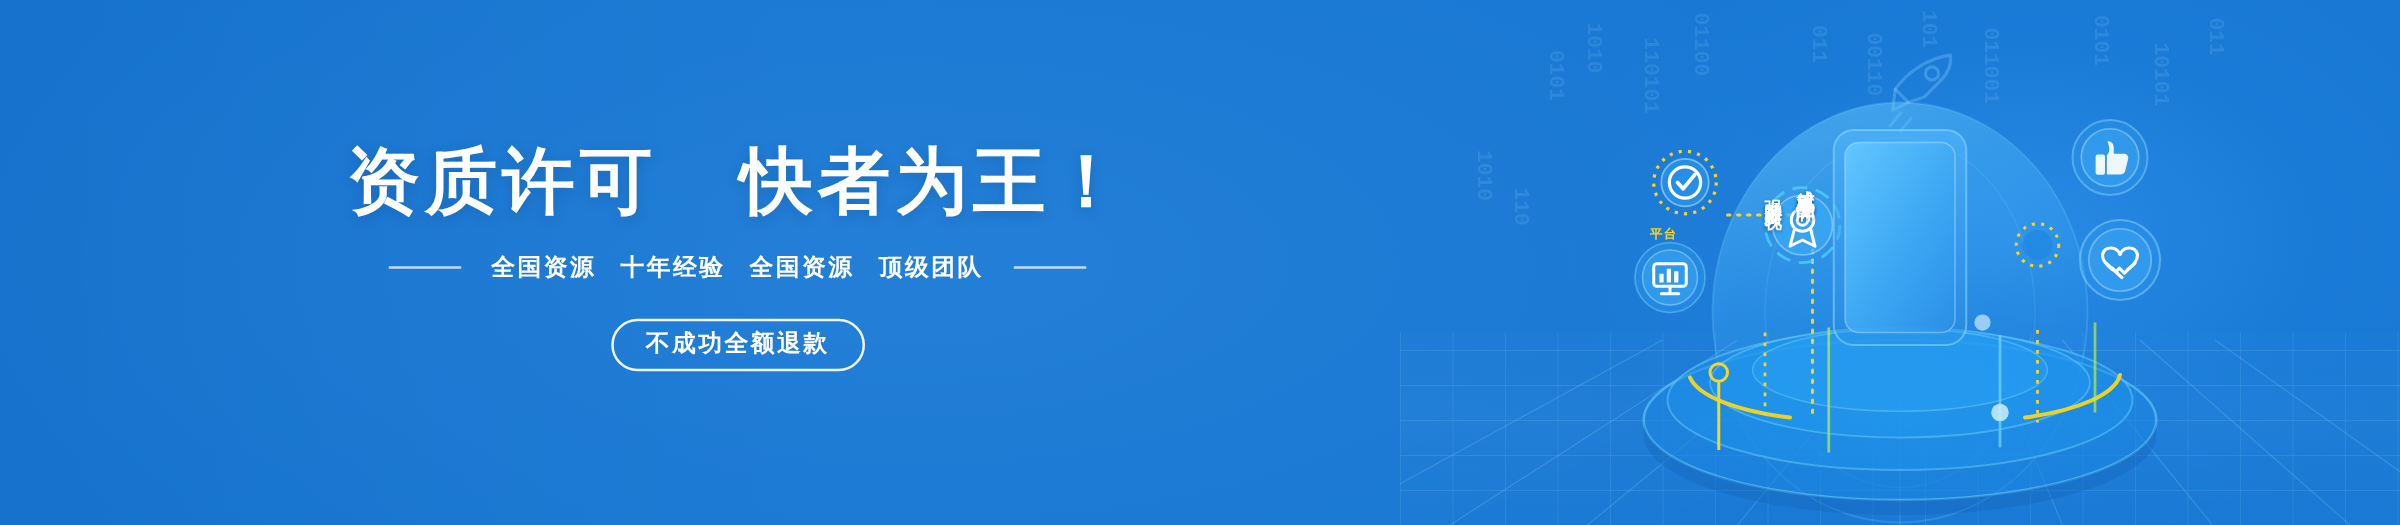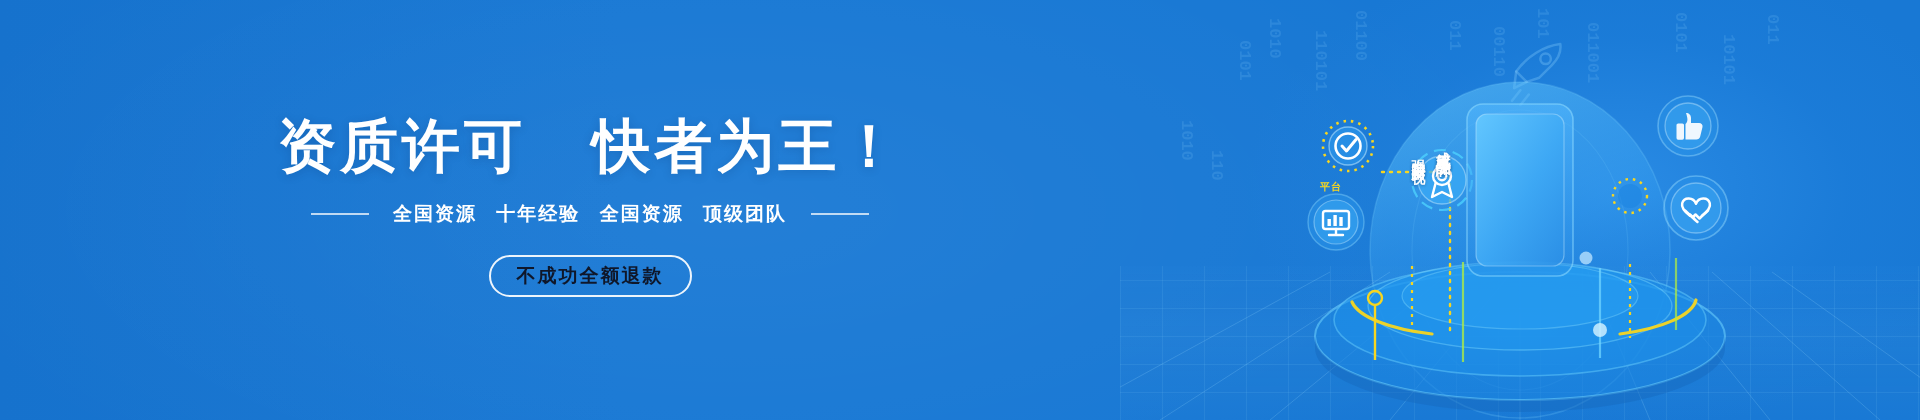--- a/index.html
+++ b/index.html
@@ -52,21 +52,21 @@
     color:#ffffff; font-size:19px; font-weight:bold; letter-spacing:2px;
     white-space:nowrap;
   }
   .subtitle span{ margin:0 6px; }
 
   .cta{
     margin-top:28px;
     border:2px solid rgba(255,255,255,.92);
     border-radius:22px;
     padding:9px 26px 10px;
-    color:#0f172a; font-size:19px; font-weight:bold; letter-spacing:2px;
+    color:#ffffff; font-size:19px; font-weight:bold; letter-spacing:2px;
     background:transparent; cursor:pointer; white-space:nowrap;
     line-height:1;
   }
 
   
   .art{ position:absolute; right:0; top:0; width:800px; height:420px; }
   .art svg{ display:block; }
 
   .vtext{
     position:absolute; color:#fff; font-weight:bold; font-size:15px;

